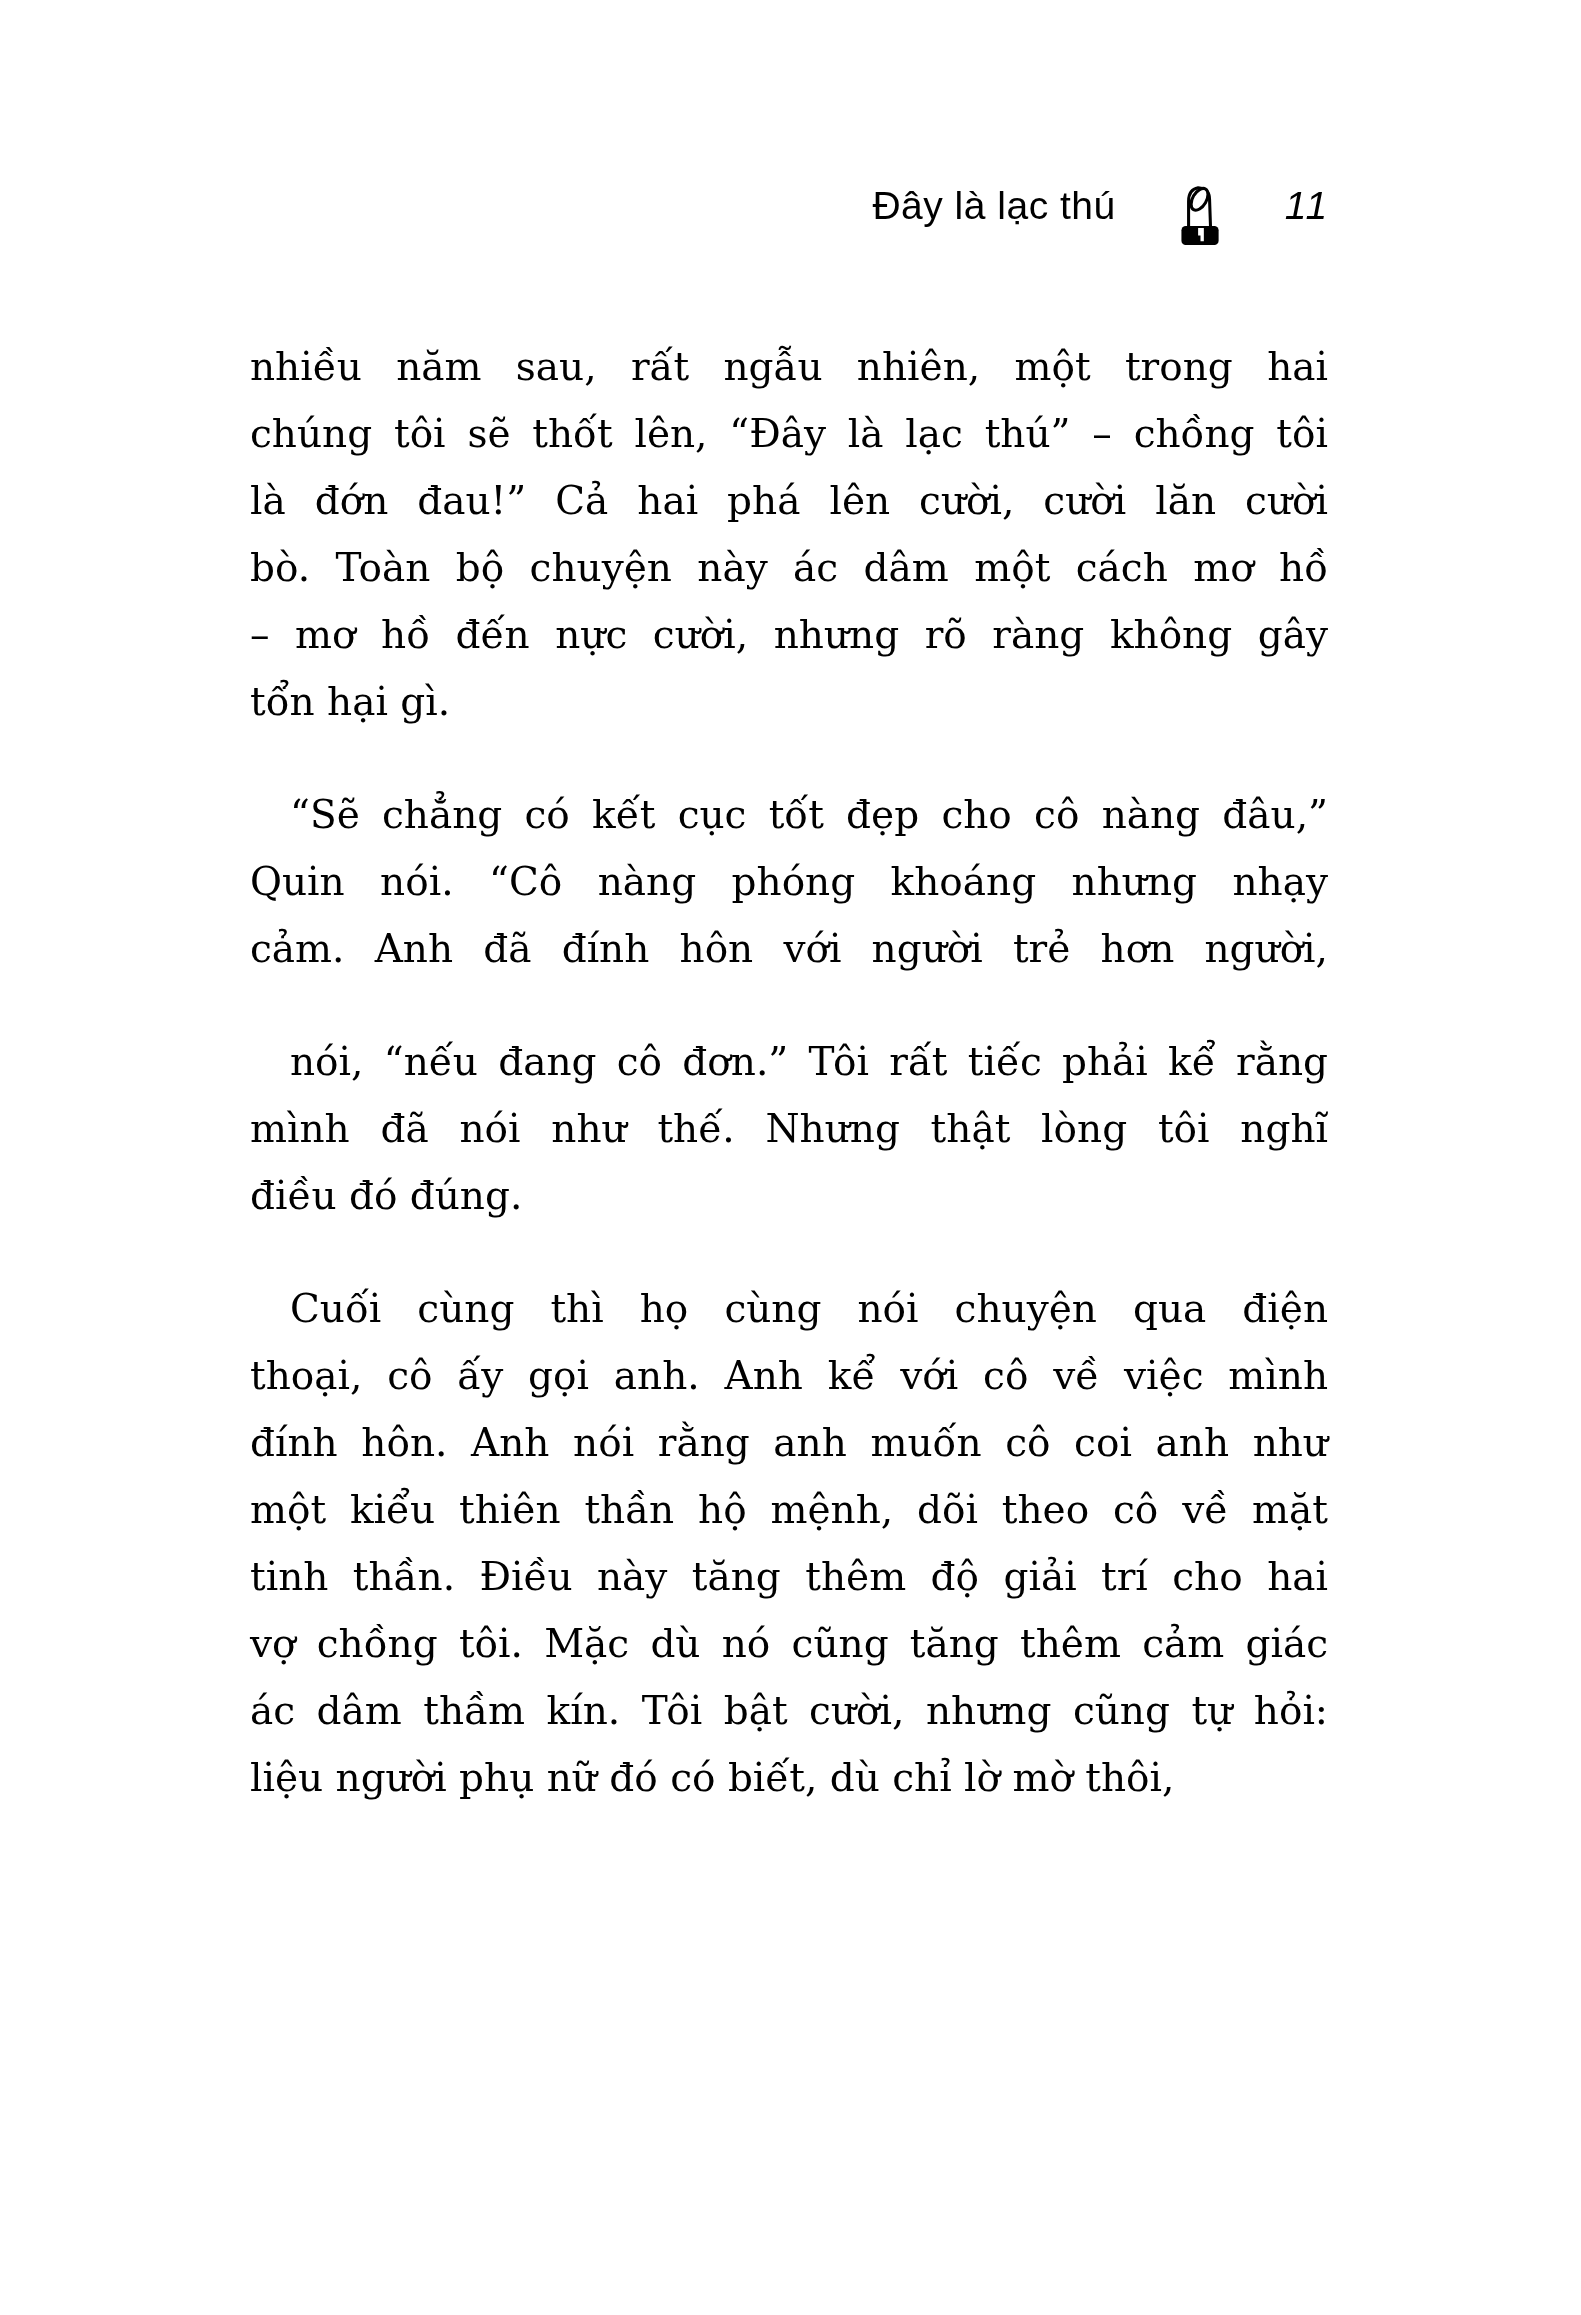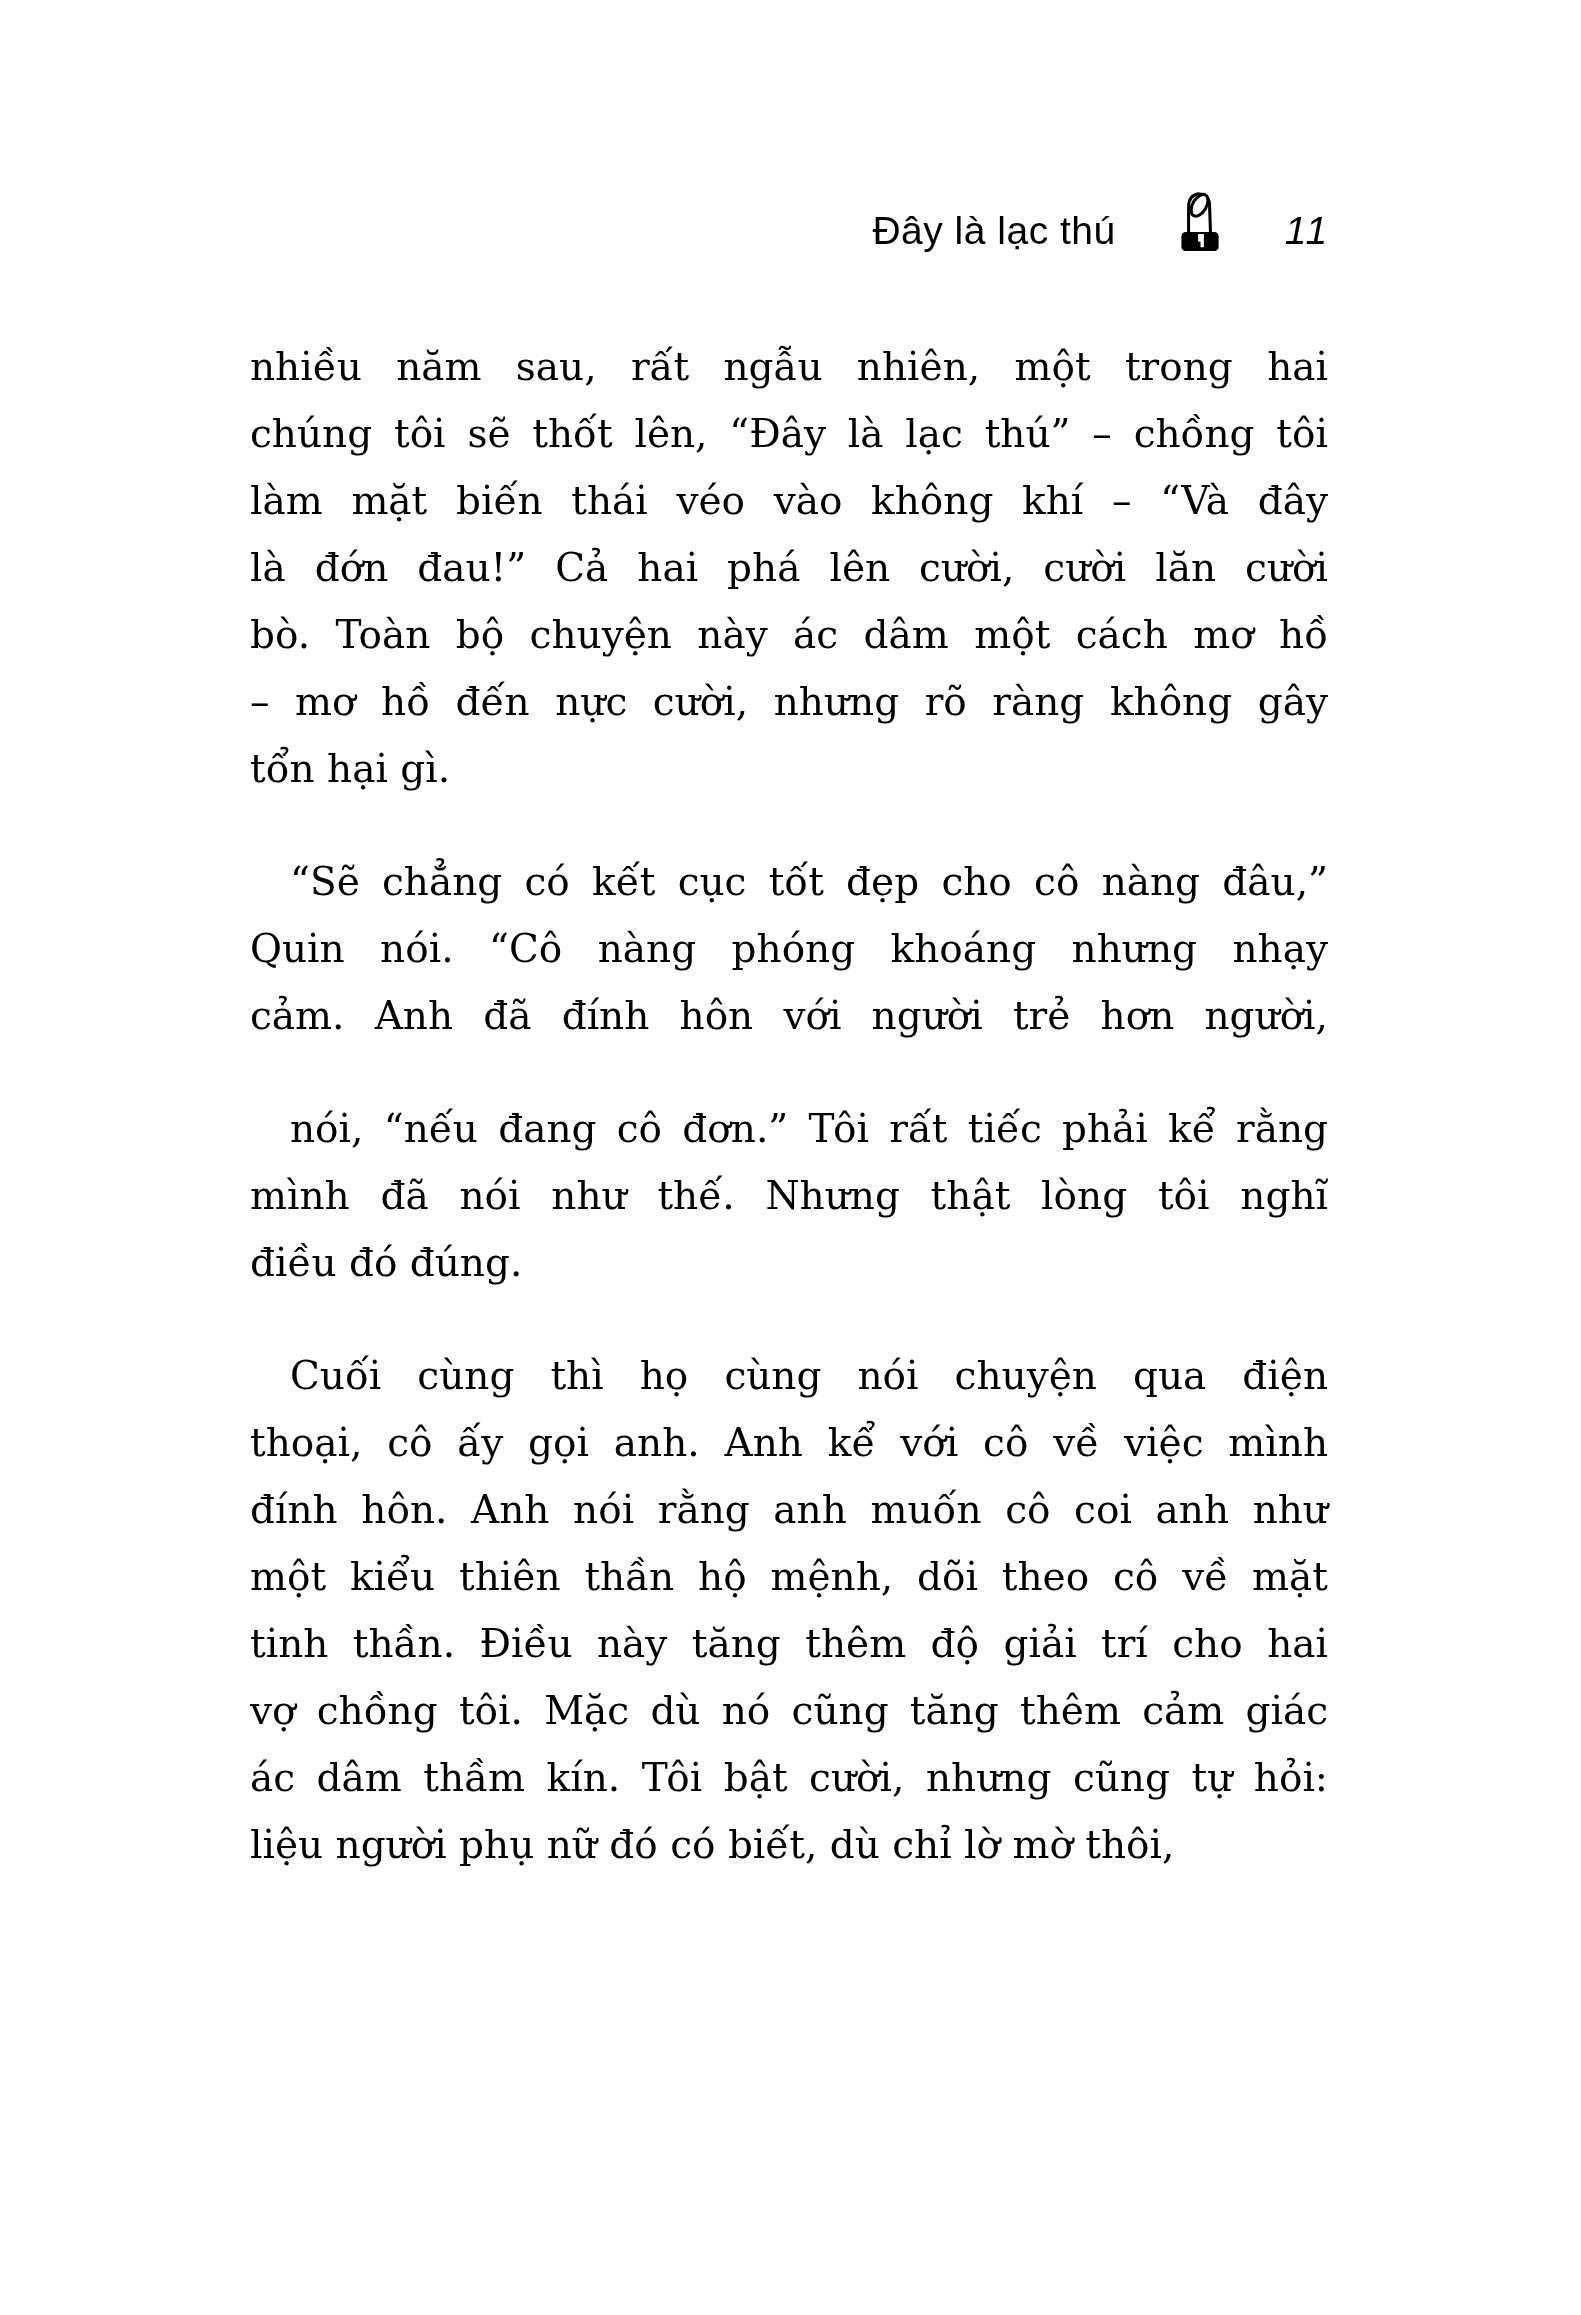--- a/index.html
+++ b/index.html
@@ -12,21 +12,21 @@
     color: #000000;
     overflow: hidden;
     font-family: "DejaVu Serif", "Liberation Serif", serif;
   }
   .running-header {
     position: absolute;
     top: 184px;
     right: 252px;
     height: 69px;
     display: flex;
-    align-items: flex-end;
+    align-items: flex-start;
     gap: 64px;
     font-family: "Liberation Sans", "DejaVu Sans", sans-serif;
     font-size: 39px;
     letter-spacing: 0.5px;
   }
   .running-title { white-space: nowrap; }
   .lipstick { width: 41px; height: 63px; display: block; }
   .page-number { letter-spacing: 1.9px; font-style: italic; }
   .body-text {
     position: absolute;
@@ -63,21 +63,20 @@
 
       <polygon points="19,45 25,45 25,59 21.5,59 21.5,53 19,53" fill="#ffffff"></polygon>
     </svg>
     <span class="page-number">11</span>
   </div>
 
   <div class="body-text">
       <div class="paragraph">
         <div class="line">nhiều năm sau, rất ngẫu nhiên, một trong hai</div>
         <div class="line">chúng tôi sẽ thốt lên, “Đây là lạc thú” – chồng tôi</div>
-        <div class="line">làm mặt biến thái véo vào không khí – “Và đây</div>
         <div class="line">là đớn đau!” Cả hai phá lên cười, cười lăn cười</div>
         <div class="line">bò. Toàn bộ chuyện này ác dâm một cách mơ hồ</div>
         <div class="line">– mơ hồ đến nực cười, nhưng rõ ràng không gây</div>
         <div class="line last">tổn hại gì.</div>
       </div>
       <div class="paragraph indent">
         <div class="line">“Sẽ chẳng có kết cục tốt đẹp cho cô nàng đâu,”</div>
         <div class="line">Quin nói. “Cô nàng phóng khoáng nhưng nhạy</div>
         <div class="line">cảm. Anh đã đính hôn với người trẻ hơn người,</div>
       </div>

